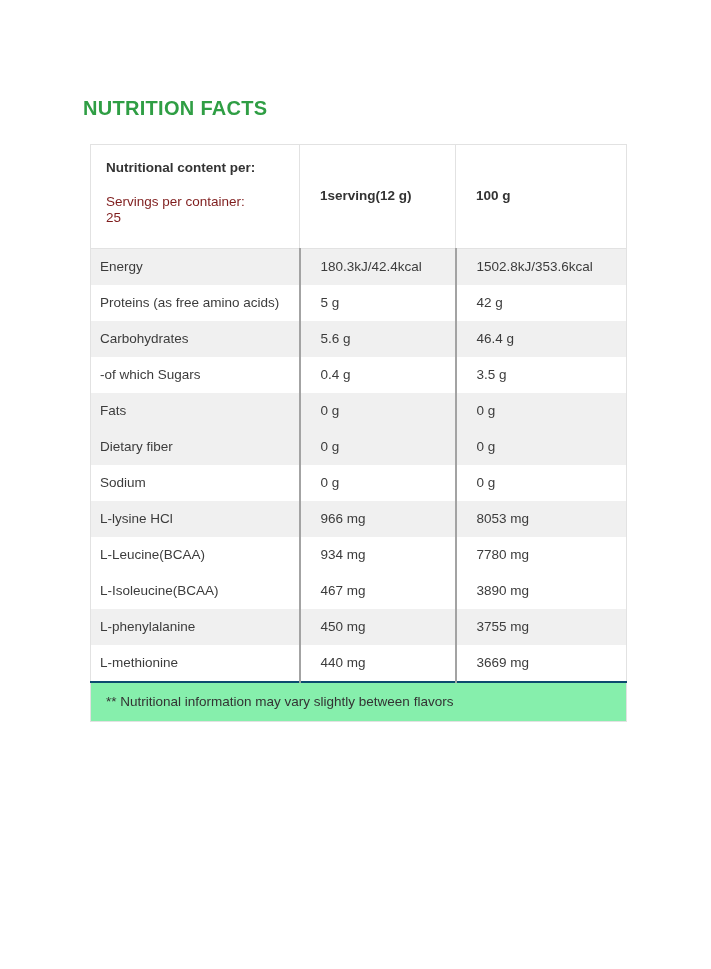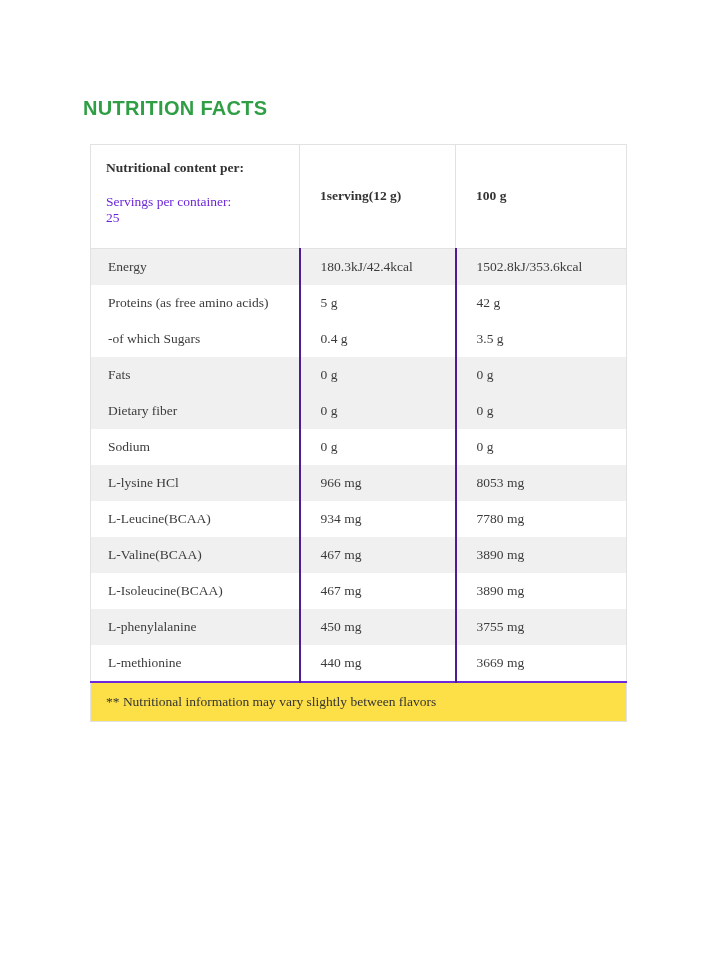--- a/index.html
+++ b/index.html
@@ -20,49 +20,48 @@
     letter-spacing: 0.3px;
     color: var(--accent, #2f9e44);
   }
   table.nutrition {
     border-collapse: collapse;
     table-layout: fixed;
     width: 536px;
     margin: 24px 16px 0 7px;
     border: 1px solid #e2e2e2;
     font-size: 13.5px;
-    font-family: Liberation Serif, serif;
   }
   th, td { text-align: left; }
   thead th {
     border: 1px solid #e2e2e2;
     height: 104px;
     vertical-align: middle;
     padding: 15px 15px;
     font-weight: bold;
     color: #333333;
     line-height: 1.2;
   }
   thead th.col1 { width: 209px; vertical-align: top; }
   thead th.col2 { width: 156px; padding-left: 20px; }
   thead th.col3 { width: 171px; padding-left: 20px; }
   .hdr-title { font-weight: bold; }
-  .hdr-servings { font-weight: normal; margin-top: 18px; line-height: 1.18; color: #6d28d9; }
+  .hdr-servings { font-weight: normal; margin-top: 18px; line-height: 1.18; color: #7f1d1d; }
   tbody td {
-    padding: 10px 17px;
+    padding: 10px 9px;
     line-height: 16px;
     background: #ffffff;
     color: #3c3c3c;
     vertical-align: middle;
   }
-  tbody td + td { border-left: 2px solid #4c1d95; padding-left: 20px; }
+  tbody td + td { border-left: 2px solid #a3a3a3; padding-left: 20px; }
   tbody tr.alt td { background: var(--stripe, #f0f0f0); }
   tfoot td {
-    background: #fde047;
-    border-top: 2px solid #6d28d9;
+    background: #86efac;
+    border-top: 2px solid #0c4a6e;
     padding: 11px 15px;
     color: #333333;
     line-height: 16px;
   }
 </style>
 </head>
 <body>
 
 <div class="page">
   <h1 class="title">NUTRITION FACTS</h1>
@@ -86,20 +85,25 @@
         <tr class="alt">
           <td>Energy</td>
           <td>180.3kJ/42.4kcal</td>
           <td>1502.8kJ/353.6kcal</td>
         </tr>
         <tr>
           <td>Proteins (as free amino acids)</td>
           <td>5 g</td>
           <td>42 g</td>
         </tr>
+        <tr class="alt">
+          <td>Carbohydrates</td>
+          <td>5.6 g</td>
+          <td>46.4 g</td>
+        </tr>
         <tr>
           <td>-of which Sugars</td>
           <td>0.4 g</td>
           <td>3.5 g</td>
         </tr>
         <tr class="alt">
           <td>Fats</td>
           <td>0 g</td>
           <td>0 g</td>
         </tr>
@@ -116,25 +120,20 @@
         <tr class="alt">
           <td>L-lysine HCl</td>
           <td>966 mg</td>
           <td>8053 mg</td>
         </tr>
         <tr>
           <td>L-Leucine(BCAA)</td>
           <td>934 mg</td>
           <td>7780 mg</td>
         </tr>
-        <tr class="alt">
-          <td>L-Valine(BCAA)</td>
-          <td>467 mg</td>
-          <td>3890 mg</td>
-        </tr>
         <tr>
           <td>L-Isoleucine(BCAA)</td>
           <td>467 mg</td>
           <td>3890 mg</td>
         </tr>
         <tr class="alt">
           <td>L-phenylalanine</td>
           <td>450 mg</td>
           <td>3755 mg</td>
         </tr>

